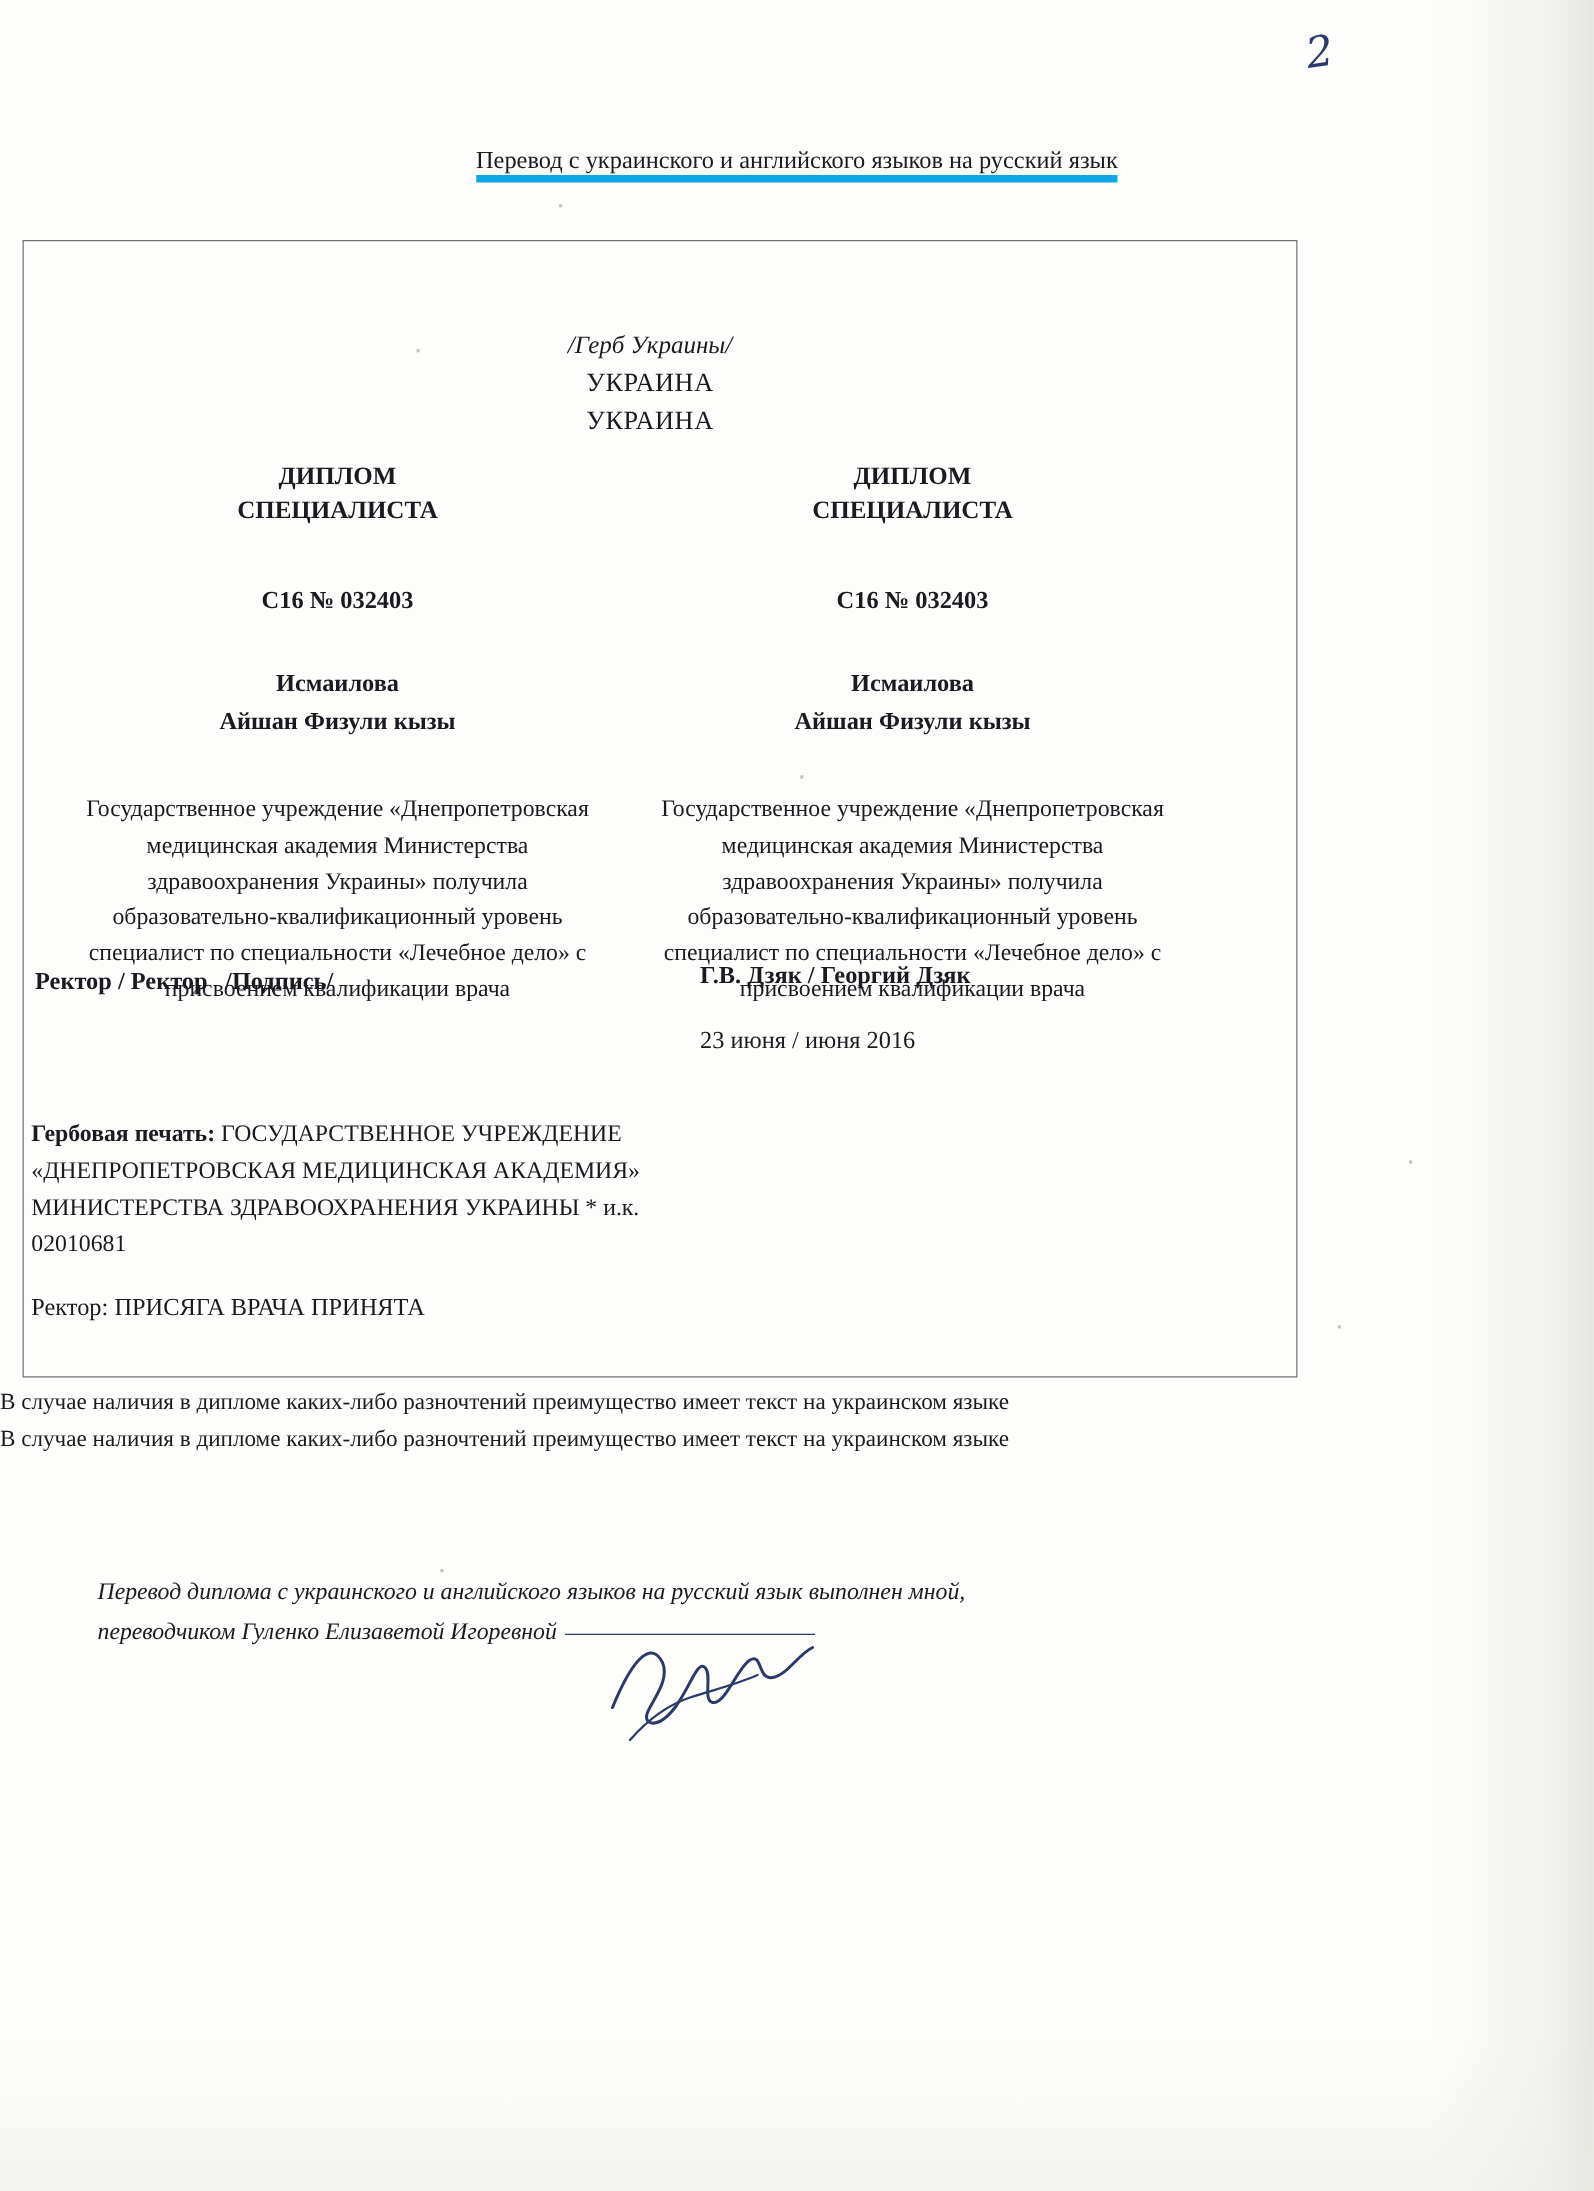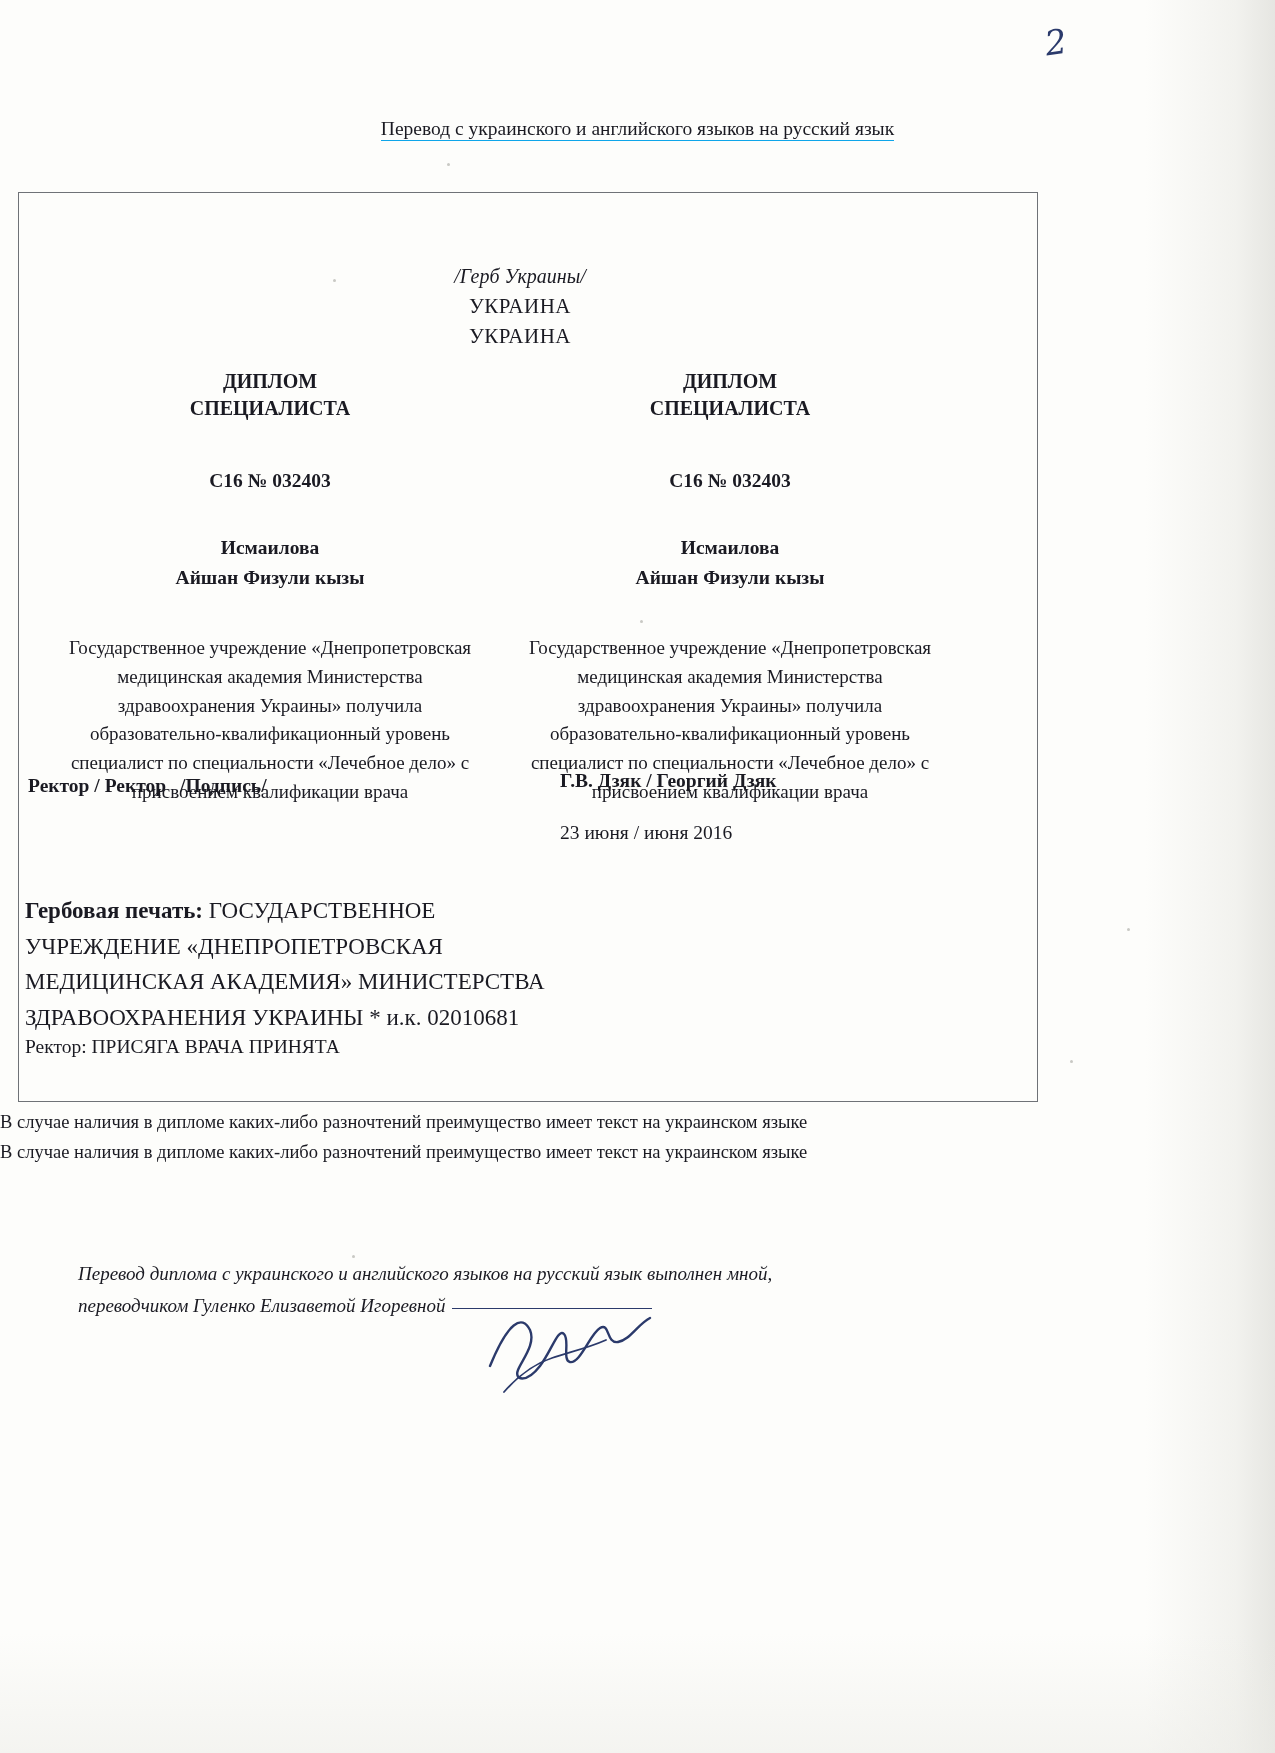--- a/index.html
+++ b/index.html
@@ -52,21 +52,21 @@
 
   .header-line {
     position: absolute;
     top: 118px;
     left: 0;
     width: 100%;
     text-align: center;
     font-size: 19.5px;
   }
   .header-line span {
-    border-bottom: 1px solid #0ea5e9;
+    border-bottom: 6px solid #0ea5e9;
     padding-bottom: 1px;
   }
 
   
   .frame {
     position: absolute;
     top: 192px;
     left: 18px;
     width: 1020px;
     height: 910px;
@@ -151,21 +151,21 @@
     left: 560px;
     font-size: 19.5px;
     font-weight: normal;
   }
 
   .seal-block {
     position: absolute;
     top: 893px;
     left: 25px;
     width: 560px;
-    font-size: 23px;
+    font-size: 19px;
     line-height: 1.55;
   }
   .seal-block b { font-weight: bold; }
 
   .stamp-block {
     position: absolute;
     top: 1032px;
     left: 25px;
     width: 600px;
     font-size: 19.5px;

